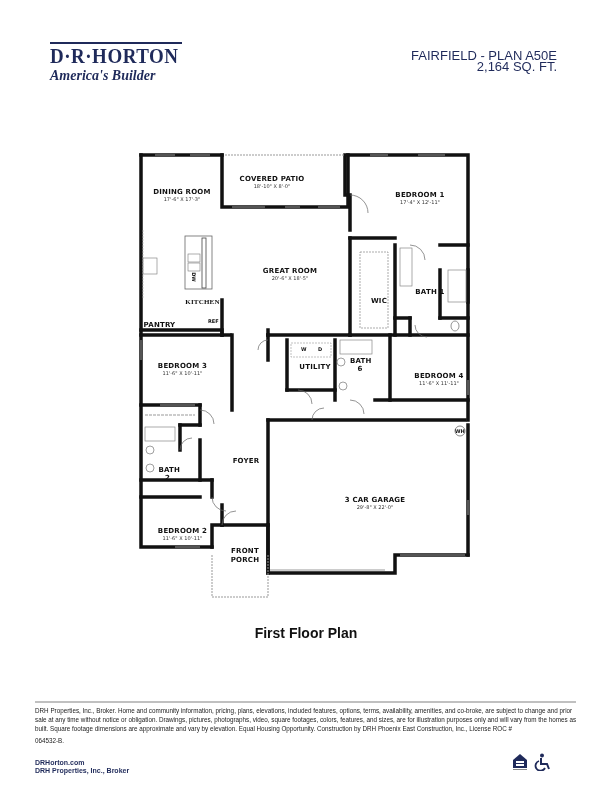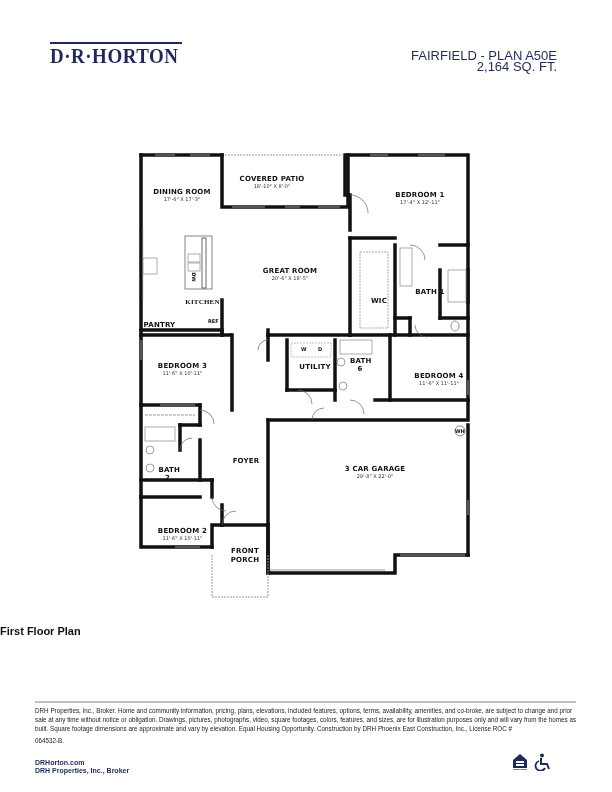--- a/index.html
+++ b/index.html
@@ -11,34 +11,35 @@
   .logo-tag { font-family:"Liberation Serif", serif; font-style:italic; font-weight:bold; font-size:14px; color:#1f2a5a; line-height:16px; margin-top:2px; }
   .community { position:absolute; right:55px; top:50px; text-align:right; }
   .community-name { font-family:"DejaVu Sans", sans-serif; font-weight:bold; font-size:16px; letter-spacing:1px; color:#1f2a5a; }
   .community-sub { font-size:13px; color:#1f2a5a; line-height:11px; }
   
   .plan { position:absolute; left:0; top:0; width:612px; height:792px; }
   .room-label { position:absolute; text-align:center; font-family:"DejaVu Sans", sans-serif; }
   .room-name { font-weight:bold; font-size:7px; letter-spacing:0.2px; line-height:8px; display:block; }
   .room-dim { font-size:5px; line-height:7px; color:#333; display:block; }
   .fix-label { position:absolute; font-family:"DejaVu Sans", sans-serif; font-weight:bold; font-size:5px; }
-  .caption { position:absolute; left:0; width:612px; top:625px; font-weight:bold; font-size:11px; }
+  .caption { position:absolute; left:0; width:612px; top:625px; text-align:center; font-weight:bold; font-size:14px; }
   
   .footer-rule { position:absolute; left:35px; top:701px; width:541px; height:1.5px; background:#c0c0c0; }
   .disclaimer { position:absolute; left:35px; top:706px; width:545px; font-size:6.3px; line-height:9px; color:#222; }
   .disclaimer-code { position:absolute; left:35px; top:737px; font-size:6.3px; color:#222; }
   .footer-links { position:absolute; left:35px; top:759px; font-size:7px; line-height:8px; font-weight:bold; color:#1f2a5a; }
   .footer-icons { position:absolute; left:512px; top:753px; display:flex; gap:6px; }
 </style>
 </head>
 <body>
 
 <div class="logo">
   <div class="logo-rule"></div>
   <div class="logo-name">D·R·HORTON</div>
+  <div class="logo-tag">America's Builder</div>
 </div>
 
 <div class="community">
   <div class="community-sub">FAIRFIELD - PLAN A50E</div>
   <div class="community-sub">2,164 SQ. FT.</div>
 </div>
 
 <svg class="plan" viewBox="0 0 612 792" width="612" height="792">
   <g fill="none" stroke="#111" stroke-width="3.5" stroke-linecap="square">
 
@@ -189,21 +190,21 @@
 <div class="room-label" style="left:393px; top:372px; width:80px;margin-left:6px;">
   <span class="room-name">BEDROOM 4</span>
   <span class="room-dim">11'-6" X 11'-11"</span>
 </div>
 <div class="room-label" style="left:155px; top:458px; width:25px;">
   <span class="room-name" style="width:18px;margin:8px auto;white-space:normal;">BATH 2</span>
 </div>
 <div class="room-label" style="left:226px; top:457px; width:40px;">
   <span class="room-name">FOYER</span>
 </div>
-<div class="room-label" style="left:325px; top:465px; width:100px;">
+<div class="room-label" style="left:325px; top:496px; width:100px;">
   <span class="room-name">3 CAR GARAGE</span>
   <span class="room-dim">29'-8" X 22'-0"</span>
 </div>
 <div class="room-label" style="left:145px; top:527px; width:75px;">
   <span class="room-name">BEDROOM 2</span>
   <span class="room-dim">11'-6" X 10'-11"</span>
 </div>
 <div class="room-label" style="left:226px; top:547px; width:38px;">
   <span class="room-name" style="width:30px;margin:0 auto;white-space:normal;line-height:9px;">FRONT PORCH</span>
 </div>

